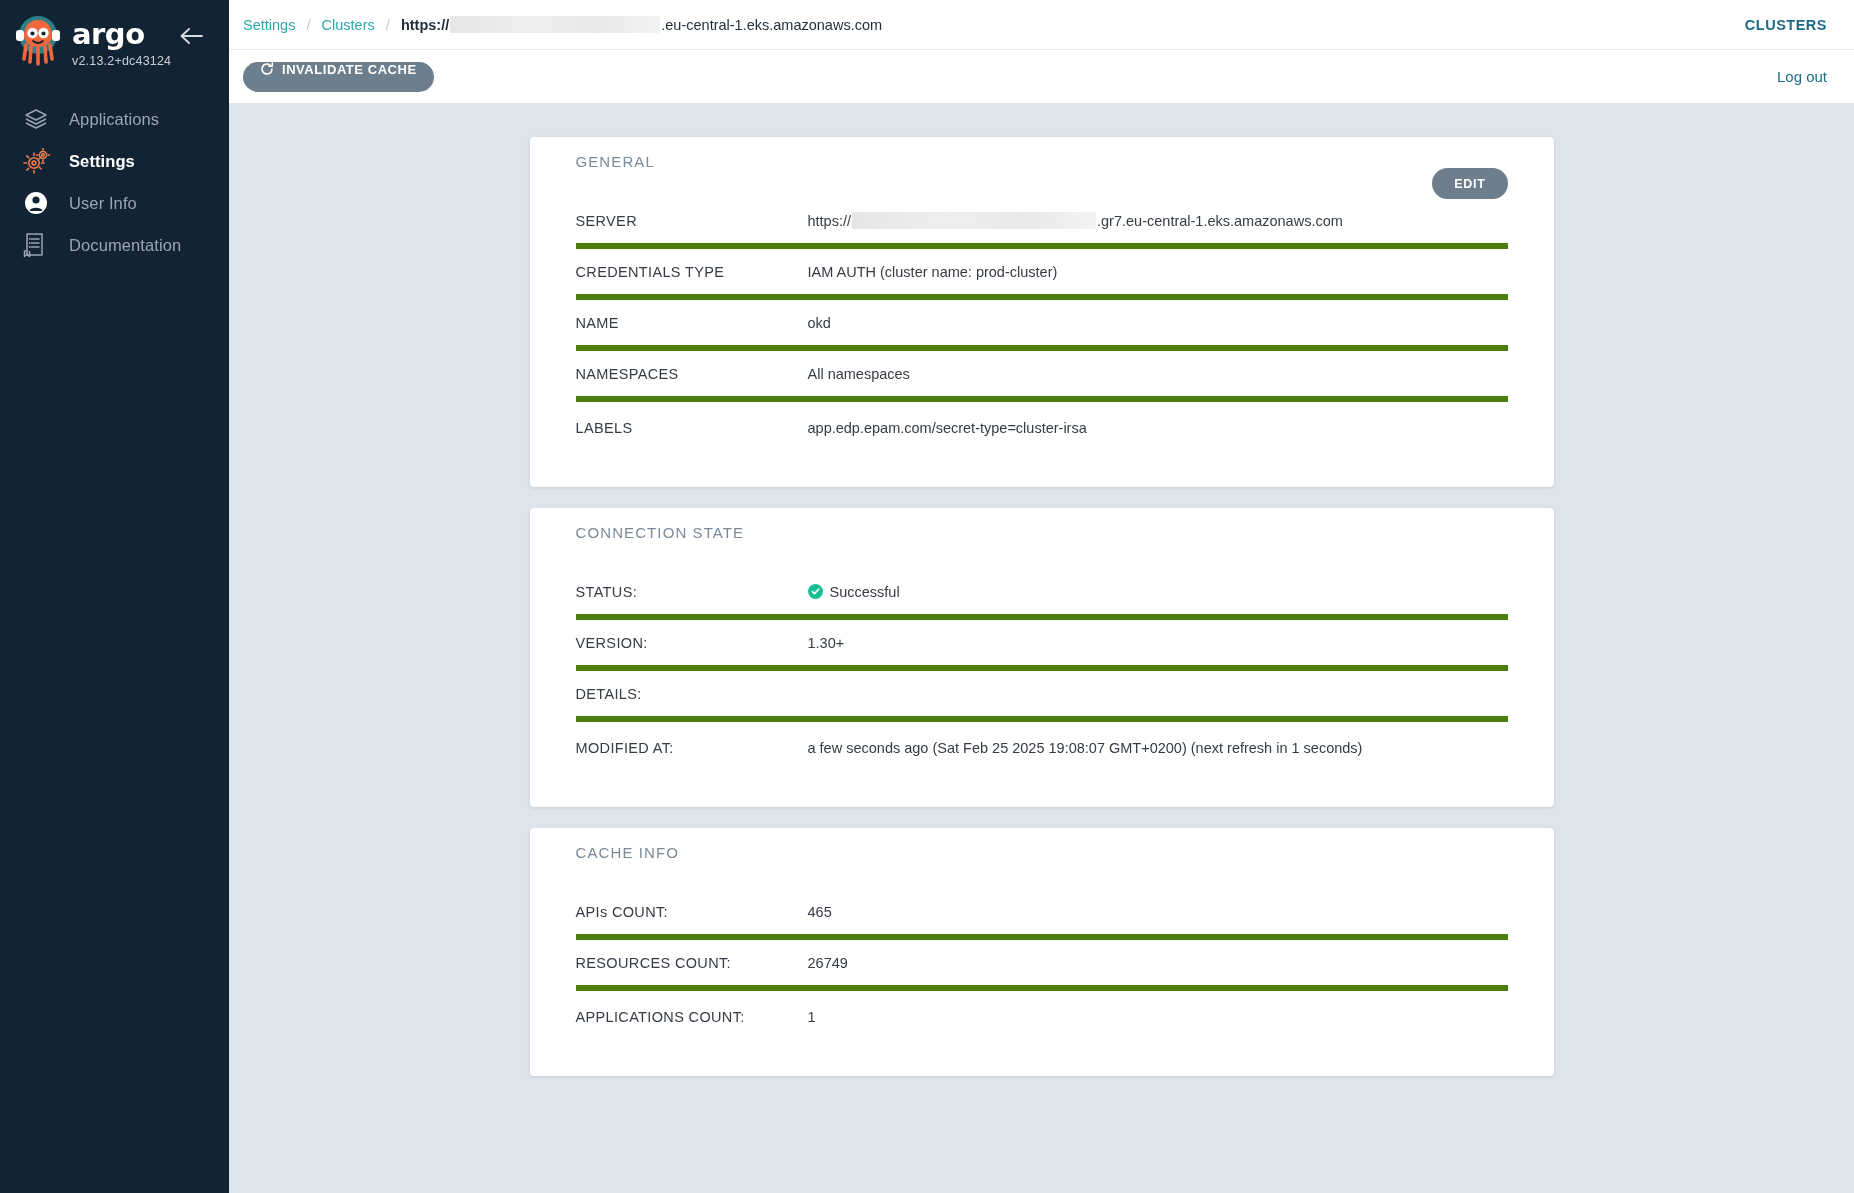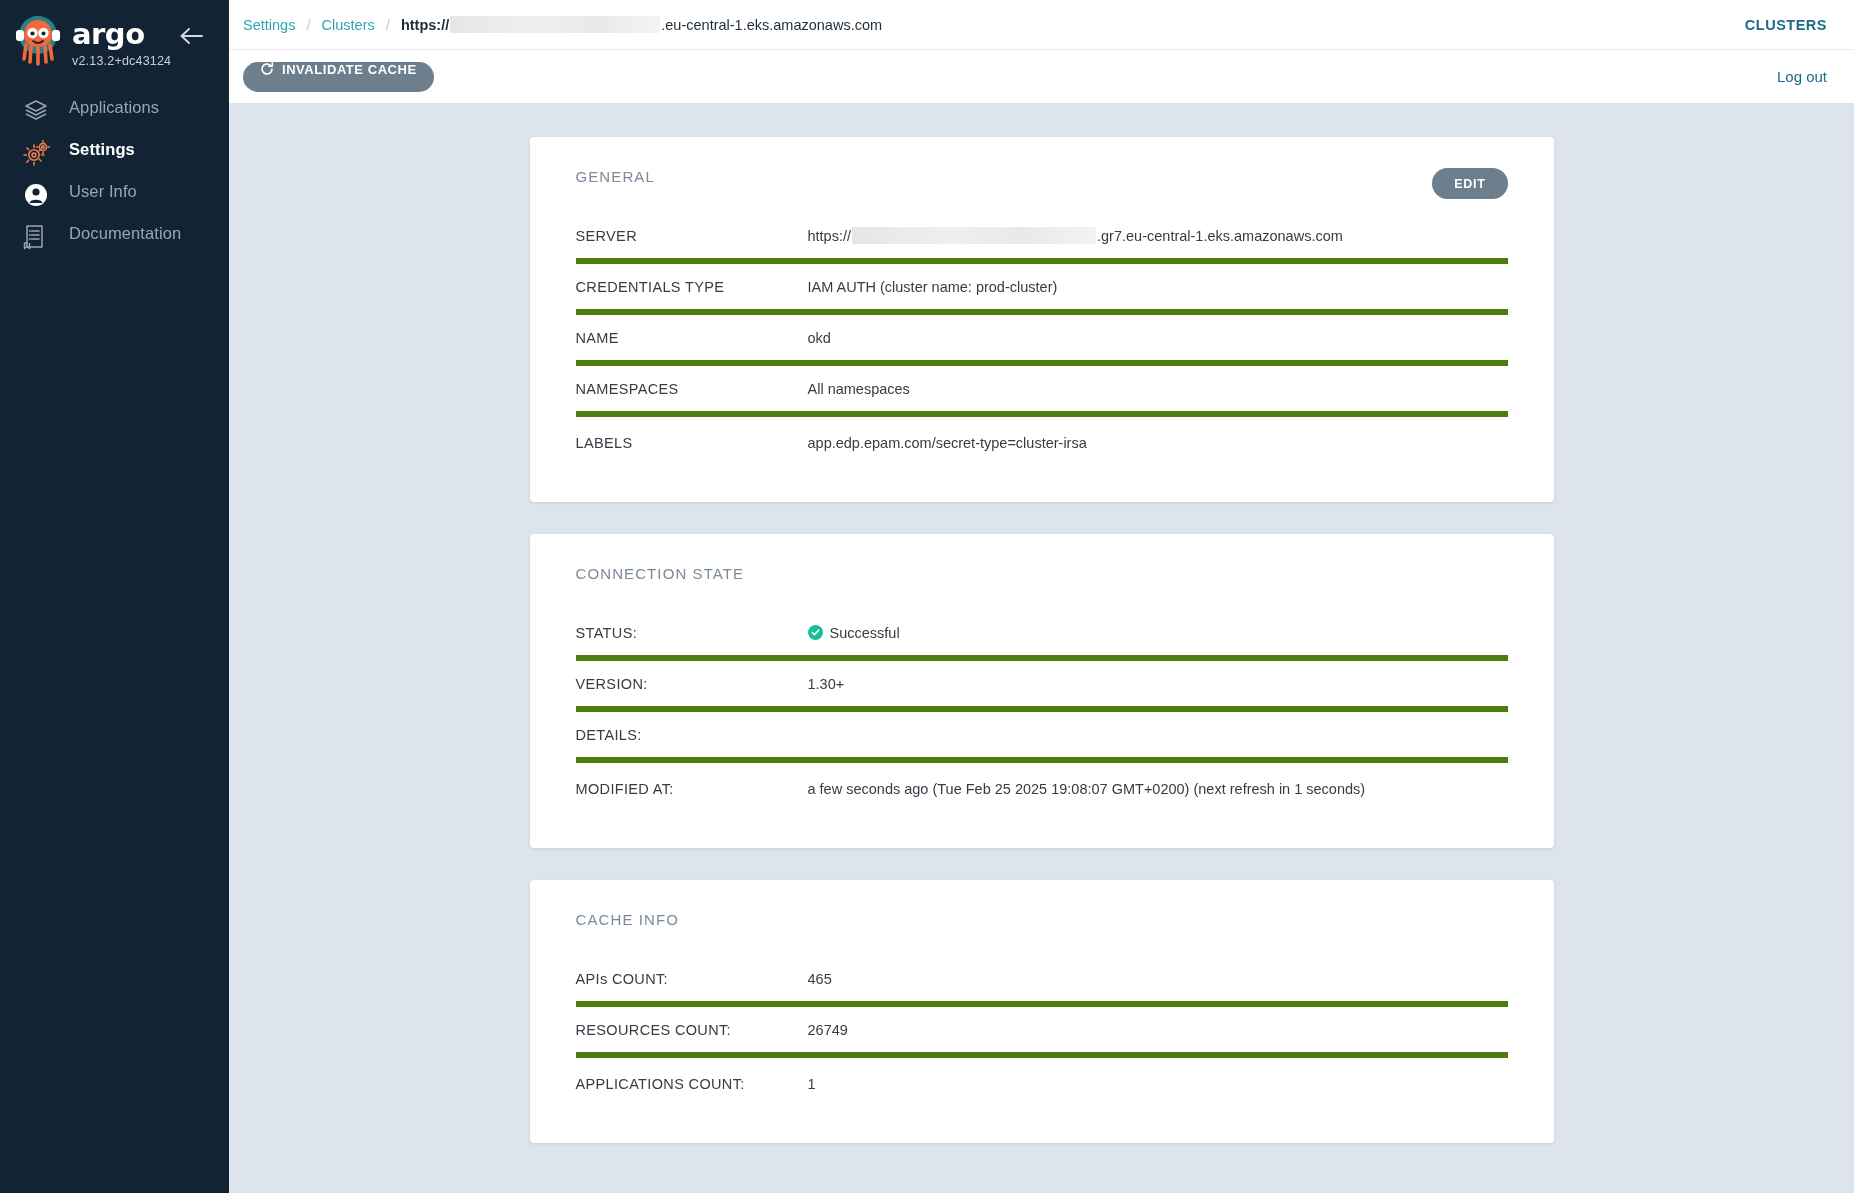--- a/index.html
+++ b/index.html
@@ -26,21 +26,21 @@
     letter-spacing: -0.5px; line-height: 1; font-family: "DejaVu Sans", sans-serif;
   }
   .brand-ver { font-size: 12.5px; color: #c8ced6; margin-top: 5px; letter-spacing: .2px; }
   .collapse-arrow {
     position: absolute; left: 178px; top: 27px;
     width: 26px; height: 18px; cursor: pointer;
   }
 
   .nav { margin-top: 30px; }
   .nav-item {
-    display: flex; align-items: flex-start;
+    display: flex; align-items: center;
     height: 42px; padding-left: 23px; cursor: pointer;
   }
   .nav-icon { width: 32px; flex: 0 0 32px; display: flex; align-items: center; }
   .nav-label {
     margin-left: 14px; font-size: 16.5px; color: #9aa5b1; letter-spacing: .1px;
   }
   .nav-item.active .nav-label { color: #ffffff; font-weight: 700; }
 
   
   #main { flex: 1 1 auto; height: 1193px; position: relative; background: #dee4ec; }
@@ -74,24 +74,24 @@
     border: none; border-radius: 17px;
     height: 30px; padding: 0 17px;
     font-size: 13px; font-weight: 700; letter-spacing: .55px;
     font-family: "Liberation Sans", sans-serif; cursor: pointer;
   }
   .logout { margin-left: auto; font-size: 15px; color: #1c6c86; cursor: pointer; }
 
   .content { padding: 34px 0 0 0; height: 1090px; overflow-y: auto; }
 
   .card {
-    width: 1024px; margin: 0 auto 32px auto;
+    width: 1024px; margin: 0 auto 21px auto;
     background: #ffffff; border-radius: 4px;
     box-shadow: 0 1px 3px rgba(20,40,60,.12);
-    padding: 31px 46px 34px 46px;
+    padding: 16px 46px 34px 46px;
     position: relative;
   }
   .card-title {
     font-size: 15px; color: #7b8a99; letter-spacing: 1.1px;
     margin-bottom: 28px;
   }
   .edit-btn {
     position: absolute; right: 46px; top: 31px;
     background: #6d7f8c; color: #fff; border: none; border-radius: 16px;
     height: 31px; padding: 0 22px;
@@ -305,21 +305,21 @@
           <div class="v">1.30+</div>
         </div>
 
         <div class="row">
           <div class="k">DETAILS:</div>
           <div class="v"></div>
         </div>
 
         <div class="row">
           <div class="k">MODIFIED AT:</div>
-          <div class="v">a few seconds ago (Tue Feb 25 2025 19:08:07 GMT+0200) (next refresh in 1 seconds)</div>
+          <div class="v">a few seconds ago (Sat Feb 25 2025 19:08:07 GMT+0200) (next refresh in 1 seconds)</div>
         </div>
       </div>
 
       <div class="card">
         <div class="card-title">CACHE INFO</div>
 
 
         <div class="row">
           <div class="k">APIs COUNT:</div>
           <div class="v">465</div>

